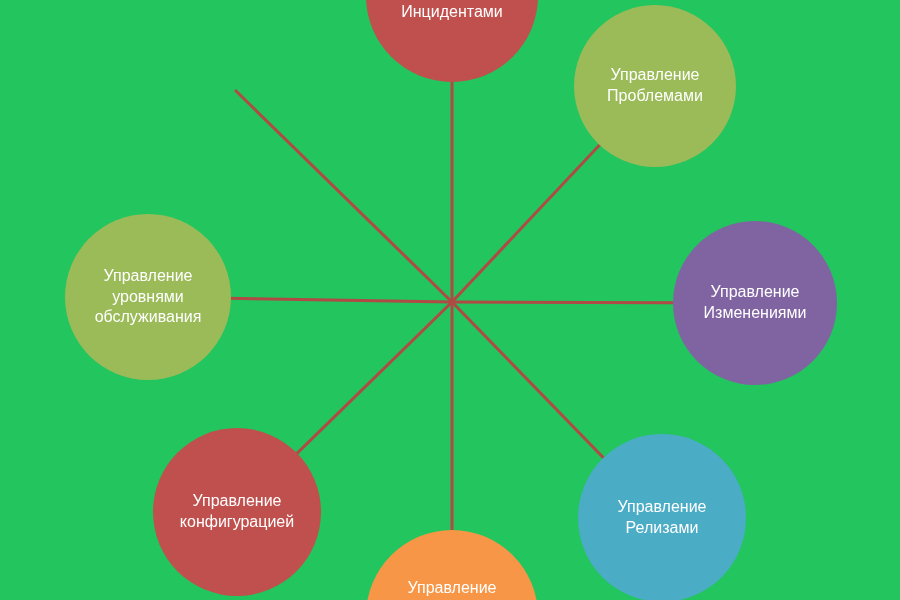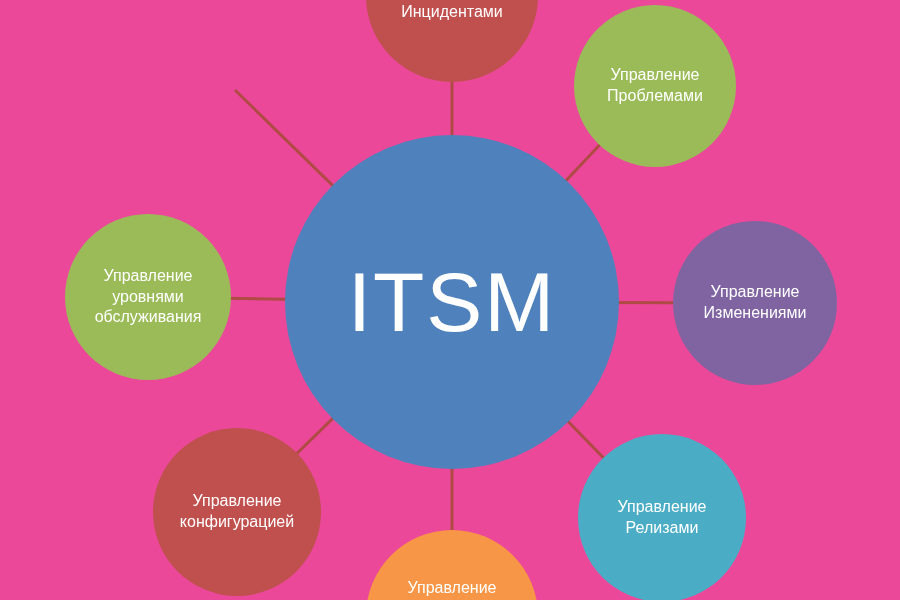--- a/index.html
+++ b/index.html
@@ -4,21 +4,21 @@
 <style>
   html, body {
     margin: 0;
     padding: 0;
     background: #000;
   }
   .canvas {
     position: relative;
     width: 900px;
     height: 600px;
-    background: #ec4899;
+    background: #22c55e;
     overflow: hidden;
     font-family: "Liberation Sans", sans-serif;
   }
   .connectors {
     position: absolute;
     left: 0;
     top: 0;
     width: 900px;
     height: 600px;
   }
@@ -108,17 +108,14 @@
 
   <div class="node n-releases" style="background-color: rgb(75, 172, 198);">
     <span class="label">Управление
 Релизами</span>
   </div>
 
   <div class="node n-bottom" style="background-color: rgb(247, 150, 70);">
     <span class="label">Управление</span>
   </div>
 
-  <div class="node center" style="background-color: rgb(79, 129, 189);">
-    <span class="center-label">ITSM</span>
-  </div>
 
 </div>
 
 </body></html>

